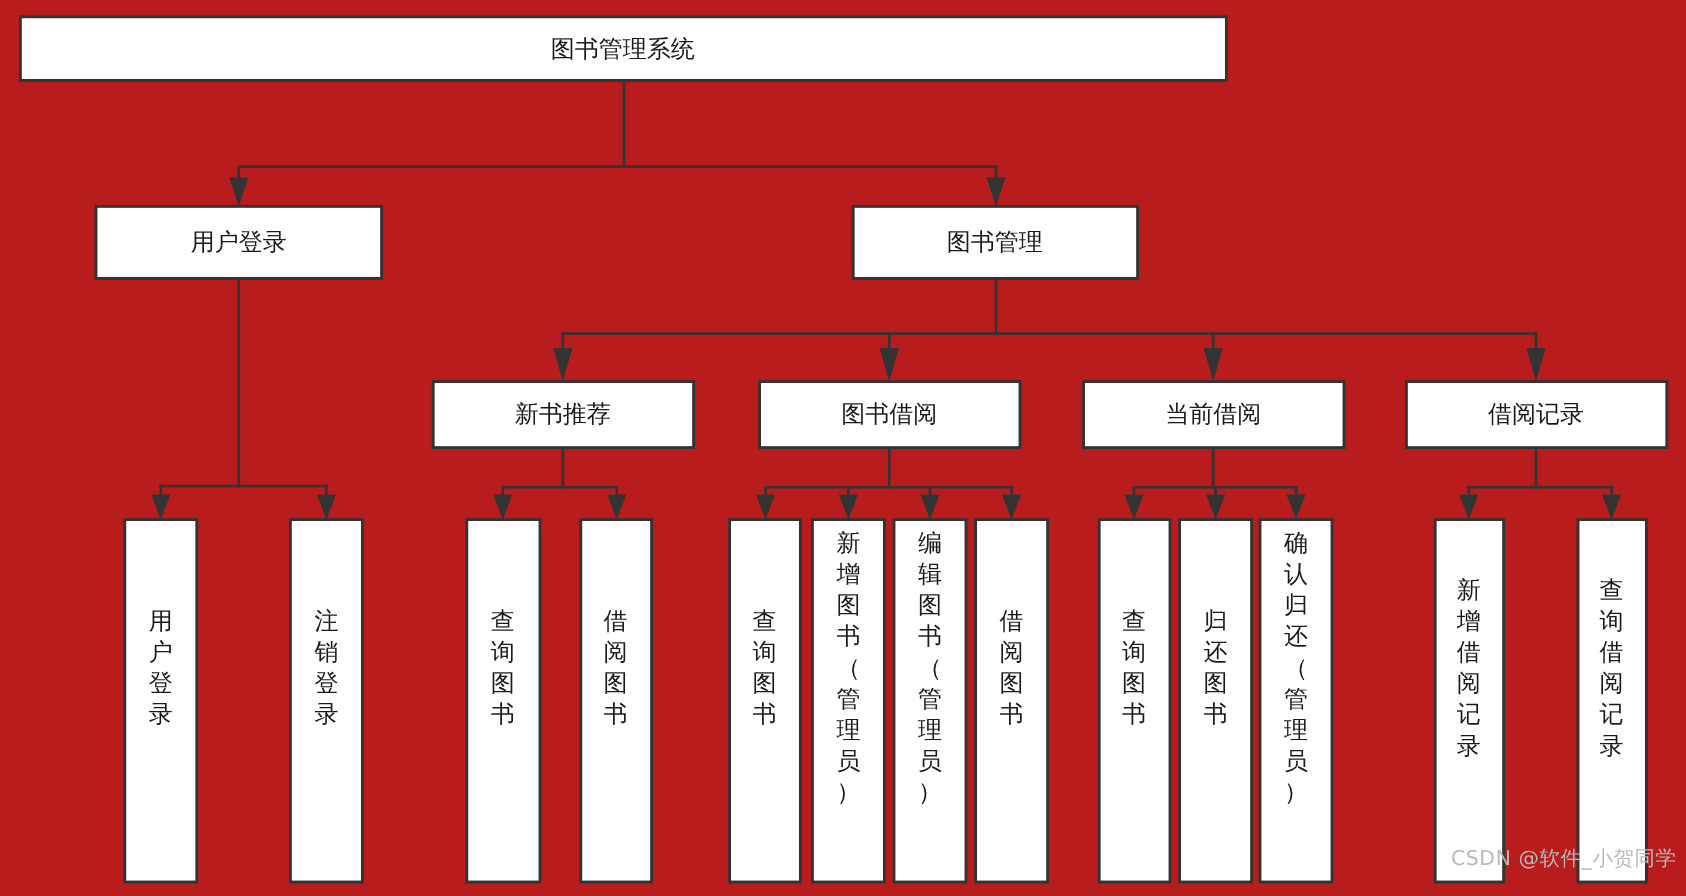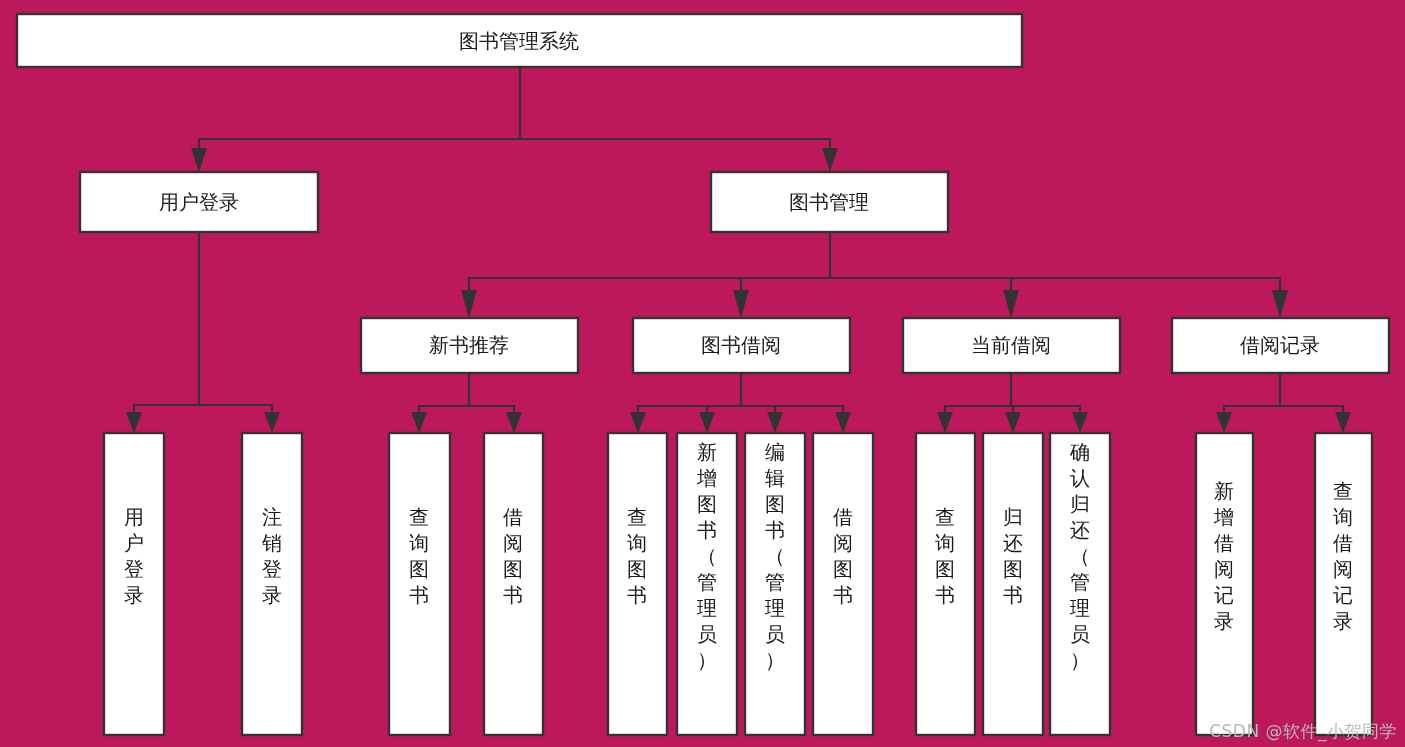--- a/index.html
+++ b/index.html
@@ -11,21 +11,21 @@
     width: 1405px;
     height: 747px;
     font-family: "DejaVu Sans", "Liberation Sans", sans-serif;
     overflow: hidden;
     position: relative;
   }
   #diagram-root {
     position: relative;
     width: 1405px;
     height: 747px;
-    background: #be185d;
+    background: #b91c1c;
   }
   svg#diagram-svg {
     position: absolute;
     left: 0;
     top: 0;
     width: 1405px;
     height: 747px;
     display: block;
   }
   .node-box {
@@ -52,21 +52,21 @@
   }
   .node-label-vert {
     fill: #1a1a1a;
     font-family: "DejaVu Sans", "Liberation Sans", sans-serif;
     font-size: 20px;
     text-anchor: middle;
   }
   .watermark-text {
     position: absolute;
     right: 8px;
-    bottom: 4px;
+    bottom: 20px;
     font-family: "DejaVu Sans", "Liberation Sans", sans-serif;
     font-size: 17px;
     color: #b9b9b9;
     letter-spacing: 0.5px;
     white-space: nowrap;
     pointer-events: none;
   }
 </style>
 </head>
 <body>

